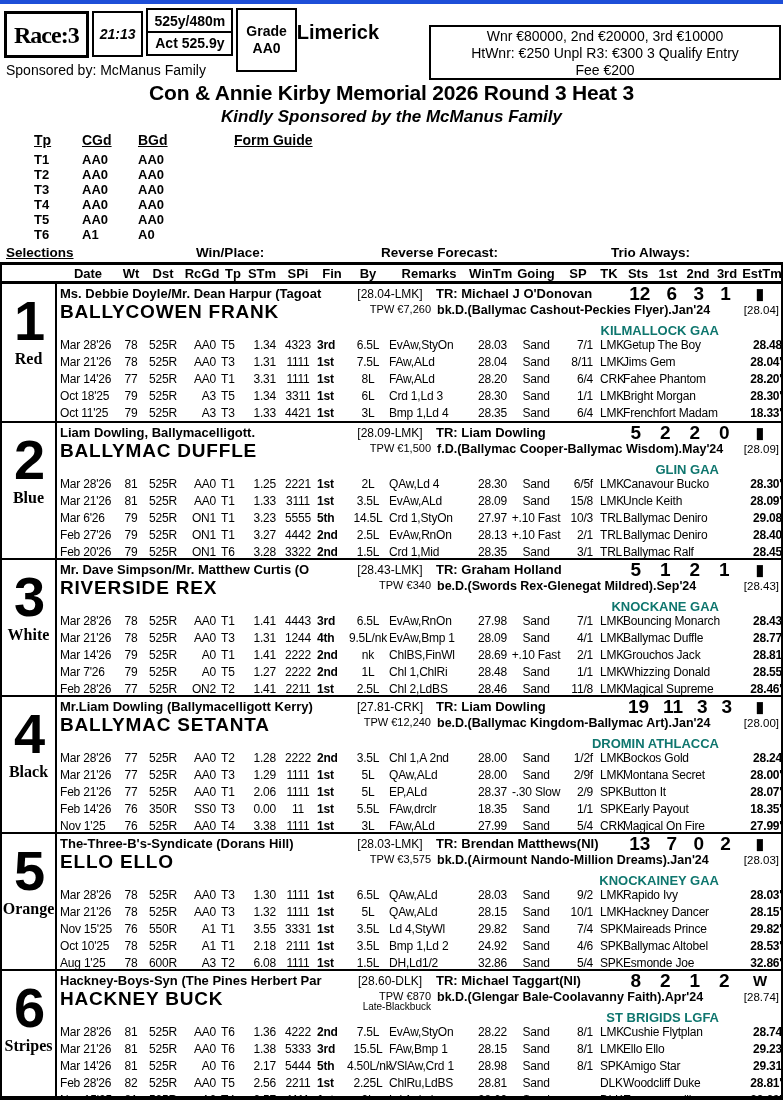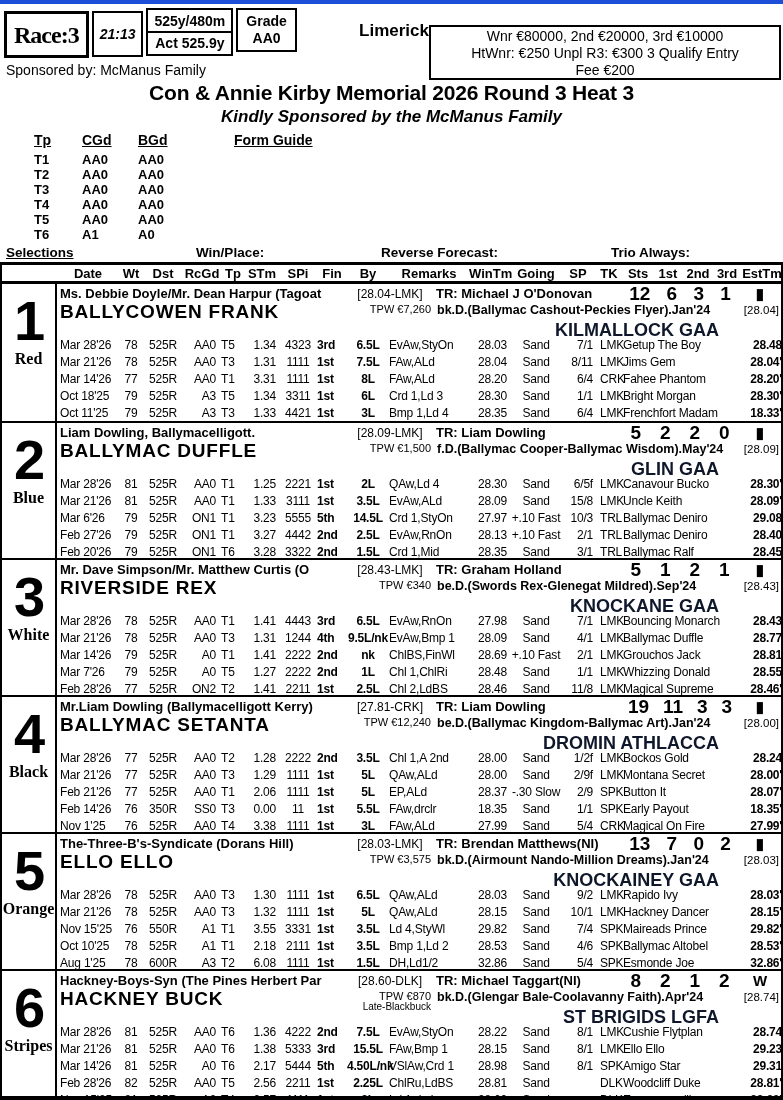--- a/index.html
+++ b/index.html
@@ -7,23 +7,23 @@
   body { width:783px; height:1100px; font-family:"Liberation Sans", sans-serif; color:#000; overflow:hidden; }
   .page { width:783px; height:1100px; border-top:4px solid #1d4ed8; border-bottom:4px solid #000; position:relative; }
 
   
   .topbar { display:flex; height:58px; padding:3px 2px 0 4px; align-items:flex-start; }
   .race-box { border:3px solid #000; font-family:"Liberation Serif", serif; font-weight:bold; font-size:24px; padding:8px 7px 6px 7px; margin-top:4px; letter-spacing:-1px; }
   .time-box { border:2px solid #000; font-weight:bold; font-size:14px; padding:13px 6px; margin:4px 0 0 3px;font-style:italic; }
   .dist-box { border:2px solid #000; margin:1px 0 0 3px; text-align:center; }
   .dist-box .d1 { font-weight:bold; font-size:14px; padding:3px 6px 2px 6px; }
   .dist-box .d2 { font-weight:bold; font-size:14px; border-top:2px solid #000; padding:2px 6px 3px 6px; }
-  .grade-box { border:2px solid #000; margin:1px 0 0 3px; text-align:center; padding:3px 8px; }
+  .grade-box { border:2px solid #000; margin:1px 0 0 3px; text-align:center; padding:13px 8px; }
   .grade-box div { font-weight:bold; font-size:14px; line-height:17px; }
-  .track { flex:1; text-align:right; font-weight:bold; font-size:17px; padding-top:14px; }
+  .track { flex:1; text-align:left; font-weight:bold; font-size:20px; padding-top:14px; }
   .prize-box { width:352px; border:2px solid #000; text-align:center; font-size:14px; line-height:17px; padding:1px 2px; margin-top:18px; height:55px; }
   .sponsor { font-size:14px; padding:0 0 2px 6px; height:19px; }
 
   
   .title { text-align:center; font-weight:bold; font-size:21px; height:26px; letter-spacing:-0.2px; }
   .subtitle { text-align:center; font-weight:bold; font-style:italic; font-size:17px; height:25px; }
 
   
   .fg { padding-left:34px; }
   .fg-h { height:20px; font-weight:bold; font-size:14px; }
@@ -62,35 +62,35 @@
 
   .l2 { display:flex; height:21px; align-items:flex-start; }
   .dogname { flex:1; min-width:0; font-weight:bold; font-size:19px; letter-spacing:0.8px; padding-left:3px; white-space:nowrap; overflow:hidden; line-height:20px; }
   .tpwcol { width:96px; text-align:right; font-size:11px; line-height:11px; padding-top:2px; }
   .tpwcol .note { font-size:10px; line-height:10px; }
   .breeding { width:300px; font-weight:bold; font-size:12.5px; line-height:13px; padding-left:6px; padding-top:2px; white-space:nowrap; overflow:hidden; }
   .best { width:50px; font-size:11.5px; text-align:right; padding-right:2px; padding-top:2px; white-space:nowrap; }
 
   .l3 { display:flex; height:14px; align-items:center; }
   .l3 .sp { flex:1; }
-  .club { font-weight:bold; font-size:18px; color:#0f172a; margin-right:62px; line-height:13px; }
+  .club { font-weight:bold; font-size:13px; color:#0f766e; margin-right:62px; line-height:13px; }
 
   .rows { }
   .form-row { display:grid; grid-template-columns:62px 24px 40px 38px 24px 34px 38px 30px 42px 80px 42px 50px 34px 28px 118px 43px;
               height:17px; line-height:17px; font-size:12px; letter-spacing:-0.2px; }
   .form-row span { white-space:nowrap; overflow:visible; }
   .form-row span:nth-child(1) { padding-left:3px; }
   .form-row span:nth-child(2) { text-align:center; }
   .form-row span:nth-child(3) { text-align:center; }
   .form-row span:nth-child(4) { text-align:right; padding-right:5px; }
   .form-row span:nth-child(5) { text-align:left; }
   .form-row span:nth-child(6) { text-align:right; padding-right:3px; }
   .form-row span:nth-child(7) { text-align:center; }
   .form-row span:nth-child(8) { text-align:left; font-weight:bold; }
-  .form-row span:nth-child(9) { text-align:center;font-weight:bold; }
+  .form-row span:nth-child(9) { text-align:center; }
   .form-row span:nth-child(10){ text-align:left; }
   .form-row span:nth-child(11){ text-align:right; padding-right:4px; }
   .form-row span:nth-child(12){ text-align:center; }
   .form-row span:nth-child(13){ text-align:right; padding-right:2px; }
   .form-row span:nth-child(14){ text-align:left; padding-left:5px; }
   .form-row span:nth-child(15){ text-align:left; }
   .form-row span:nth-child(16){ text-align:right; font-weight:bold; padding-right:2px; }
 </style>
 </head>
 <body>
@@ -764,21 +764,21 @@
           <span>Oct 10'25</span>
           <span>78</span>
           <span>525R</span>
           <span>A1</span>
           <span>T1</span>
           <span>2.18</span>
           <span>2111</span>
           <span>1st</span>
           <span>3.5L</span>
           <span>Bmp 1,Ld 2</span>
-          <span>28.53</span>
+          <span>24.92</span>
           <span>Sand</span>
           <span>4/6</span>
           <span>SPK</span>
           <span>Ballymac Altobel</span>
           <span>28.53'</span>
         </div>
               <div class="form-row" style="">
           <span>Aug 1'25</span>
           <span>78</span>
           <span>600R</span>

